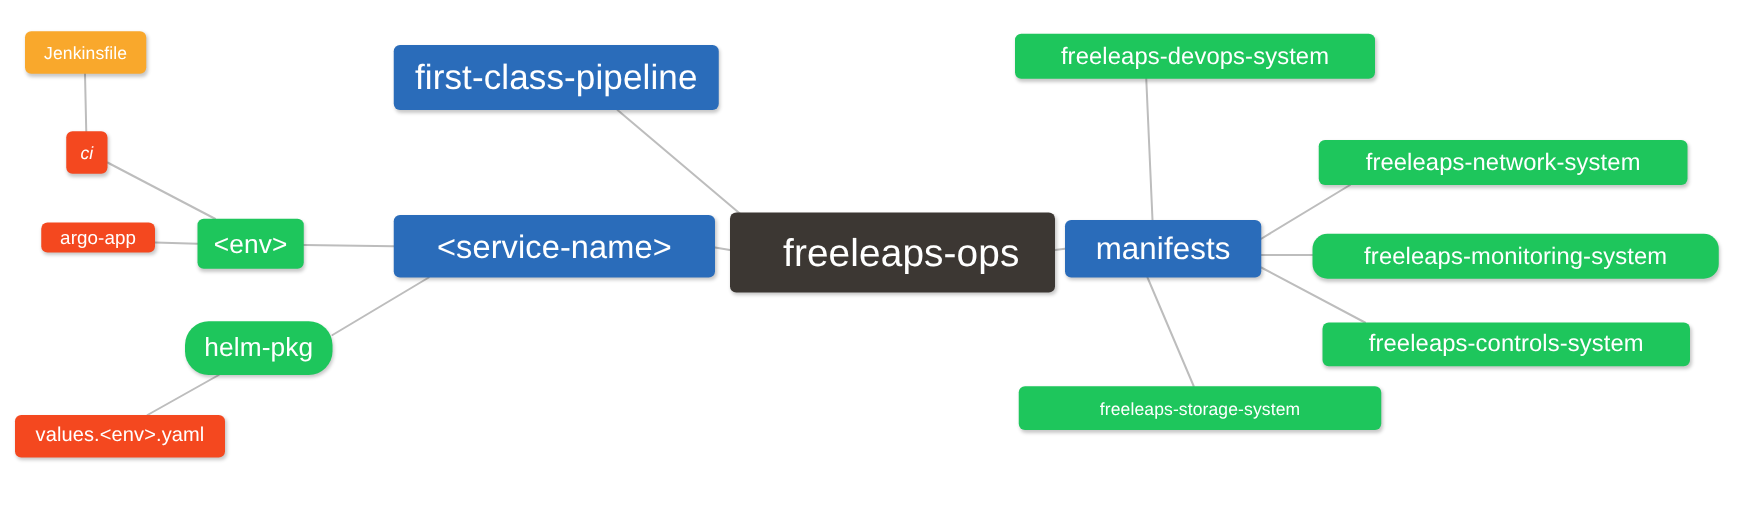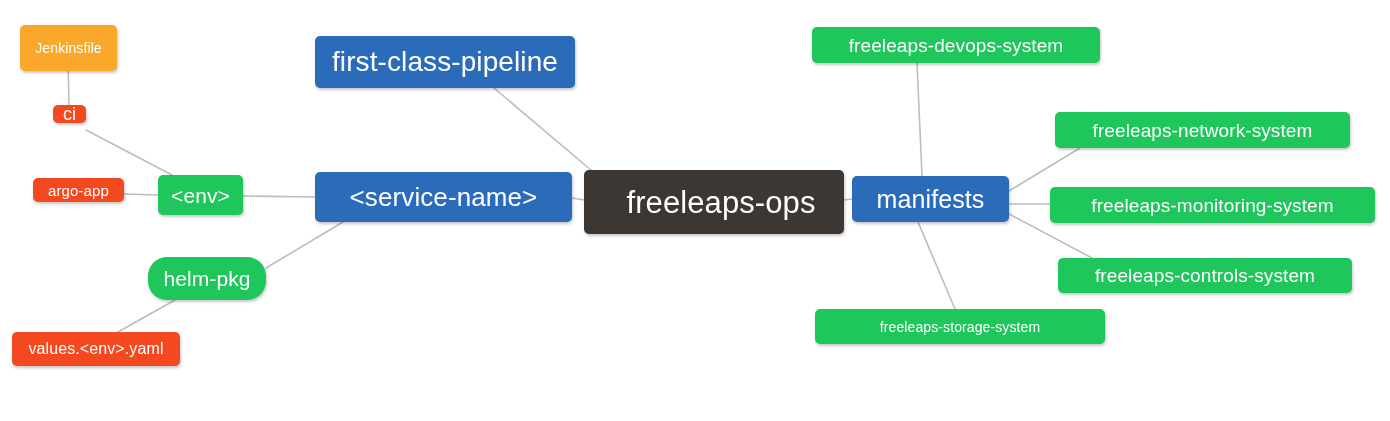--- a/index.html
+++ b/index.html
@@ -61,24 +61,24 @@
       <line x1="172" y1="175" x2="86" y2="130" stroke="#bdbdbd" stroke-width="1.6" stroke-linecap="round"></line>
       <line x1="69" y1="105" x2="68" y2="59" stroke="#bdbdbd" stroke-width="1.6" stroke-linecap="round"></line>
       <line x1="175" y1="300" x2="118" y2="332" stroke="#bdbdbd" stroke-width="1.6" stroke-linecap="round"></line>
       <line x1="922" y1="176" x2="917" y2="63" stroke="#bdbdbd" stroke-width="1.6" stroke-linecap="round"></line>
       <line x1="1009" y1="191" x2="1080" y2="148" stroke="#bdbdbd" stroke-width="1.6" stroke-linecap="round"></line>
       <line x1="1009" y1="204" x2="1050" y2="204" stroke="#bdbdbd" stroke-width="1.6" stroke-linecap="round"></line>
       <line x1="1009" y1="214" x2="1092" y2="258" stroke="#bdbdbd" stroke-width="1.6" stroke-linecap="round"></line>
       <line x1="918" y1="222" x2="955" y2="309" stroke="#bdbdbd" stroke-width="1.6" stroke-linecap="round"></line>
     </svg>
   <div id="node-layer">
-      <div class="mm-node" style="left: 20px; top: 25px; width: 97px; height: 46px; background: rgb(249, 168, 44); font-size: 14px;">
+      <div class="mm-node" style="left: 20px; top: 25px; width: 97px; height: 34px; background: rgb(249, 168, 44); font-size: 14px;">
         <span class="mm-label">Jenkinsfile</span>
       </div>
-      <div class="mm-node" style="left: 53px; top: 105px; width: 33px; height: 18px; background: rgb(244, 72, 31); font-size: 18px;">
+      <div class="mm-node" style="left: 53px; top: 105px; width: 33px; height: 34px; background: rgb(244, 72, 31); font-size: 14px; font-style: italic;">
         <span class="mm-label">ci</span>
       </div>
       <div class="mm-node" style="left: 33px; top: 178px; width: 91px; height: 24px; background: rgb(244, 72, 31); font-size: 15px;">
         <span class="mm-label">argo-app</span>
       </div>
       <div class="mm-node" style="left: 158px; top: 175px; width: 85px; height: 40px; background: rgb(30, 198, 92); font-size: 21px;">
         <span class="mm-label">&lt;env&gt;</span>
       </div>
       <div class="mm-node" style="left: 148px; top: 257px; width: 118px; height: 43px; background: rgb(30, 198, 92); font-size: 21px; border-radius: 19px;">
         <span class="mm-label">helm-pkg</span>
@@ -97,21 +97,21 @@
       </div>
       <div class="mm-node" style="left: 852px; top: 176px; width: 157px; height: 46px; background: rgb(42, 108, 186); font-size: 25px;">
         <span class="mm-label">manifests</span>
       </div>
       <div class="mm-node" style="left: 800px; top: 27px; width: 288px; height: 36px; background: rgb(30, 198, 92); font-size: 19px; margin-left: 12px;">
         <span class="mm-label">freeleaps-devops-system</span>
       </div>
       <div class="mm-node" style="left: 1055px; top: 112px; width: 295px; height: 36px; background: rgb(30, 198, 92); font-size: 19px;">
         <span class="mm-label">freeleaps-network-system</span>
       </div>
-      <div class="mm-node" style="left: 1050px; top: 187px; width: 325px; height: 36px; background: rgb(30, 198, 92); font-size: 19px;">
+      <div class="mm-node" style="left: 1050px; top: 187px; width: 325px; height: 36px; background: rgb(30, 198, 92); font-size: 19px; border-radius: 12px;">
         <span class="mm-label">freeleaps-monitoring-system</span>
       </div>
       <div class="mm-node" style="left: 1058px; top: 258px; width: 294px; height: 35px; background: rgb(30, 198, 92); font-size: 19px;">
         <span class="mm-label">freeleaps-controls-system</span>
       </div>
       <div class="mm-node" style="left: 815px; top: 309px; width: 290px; height: 35px; background: rgb(30, 198, 92); font-size: 14px;">
         <span class="mm-label">freeleaps-storage-system</span>
       </div>
     </div>
 </div>

